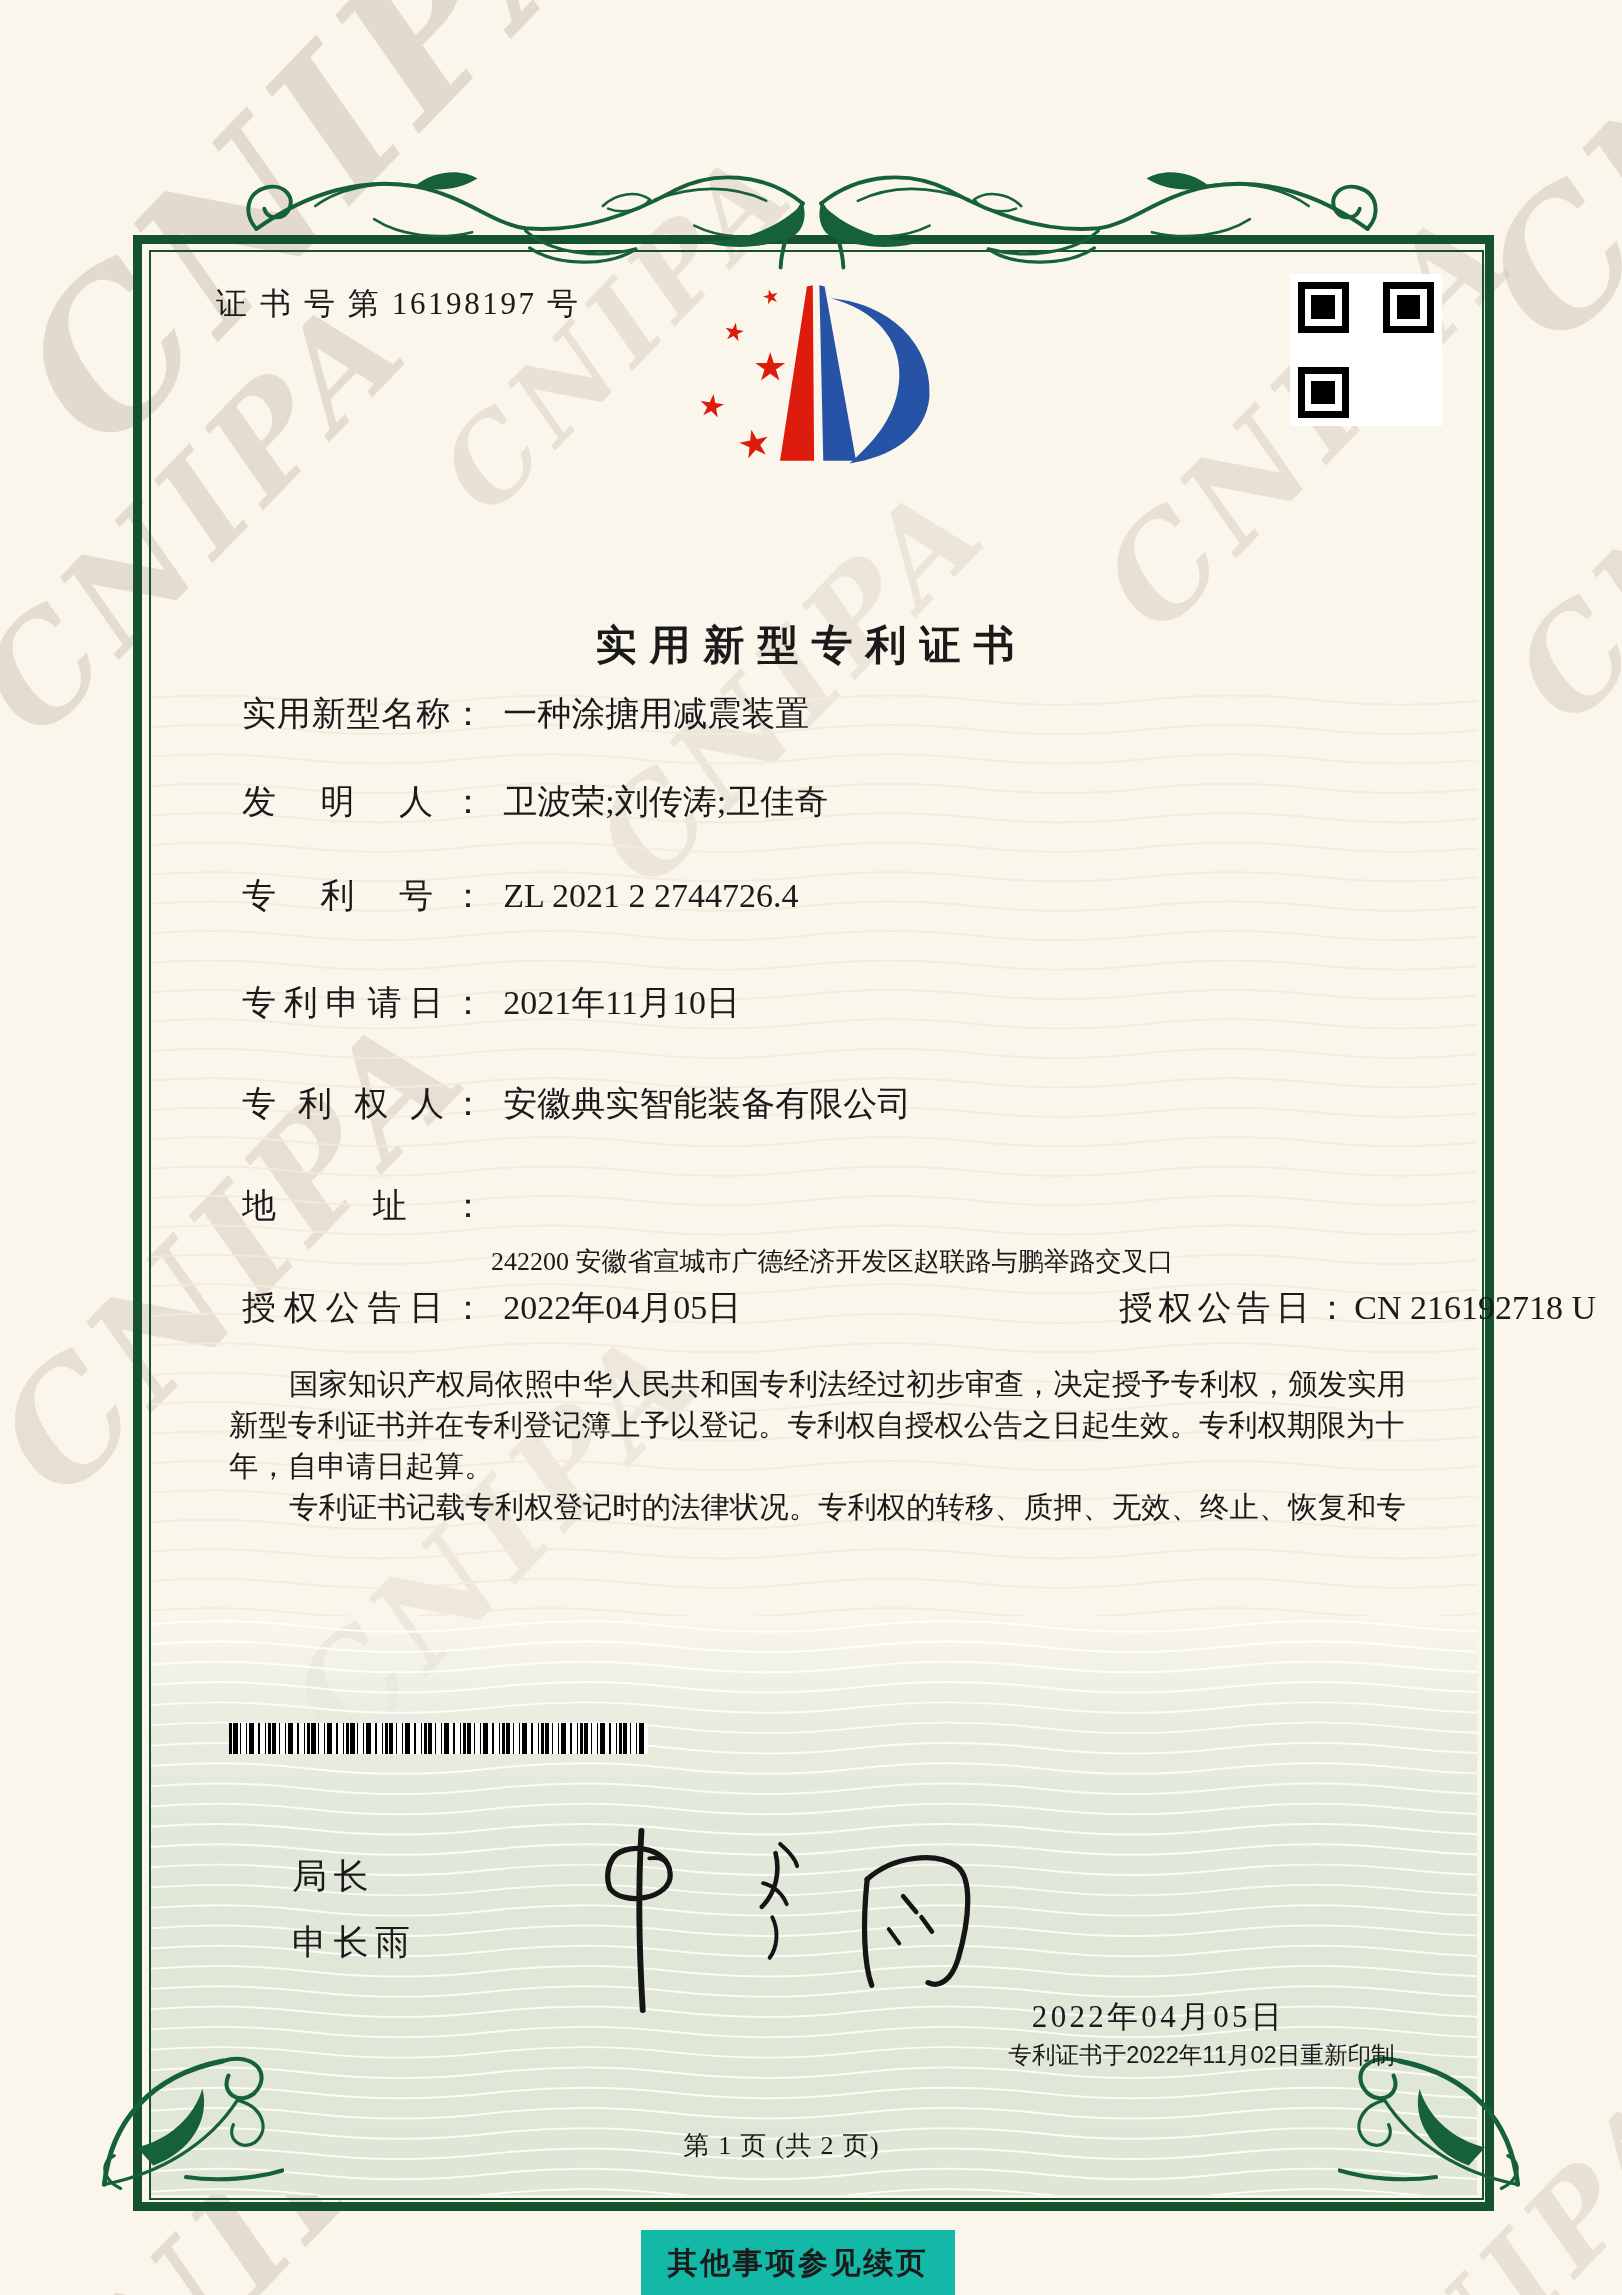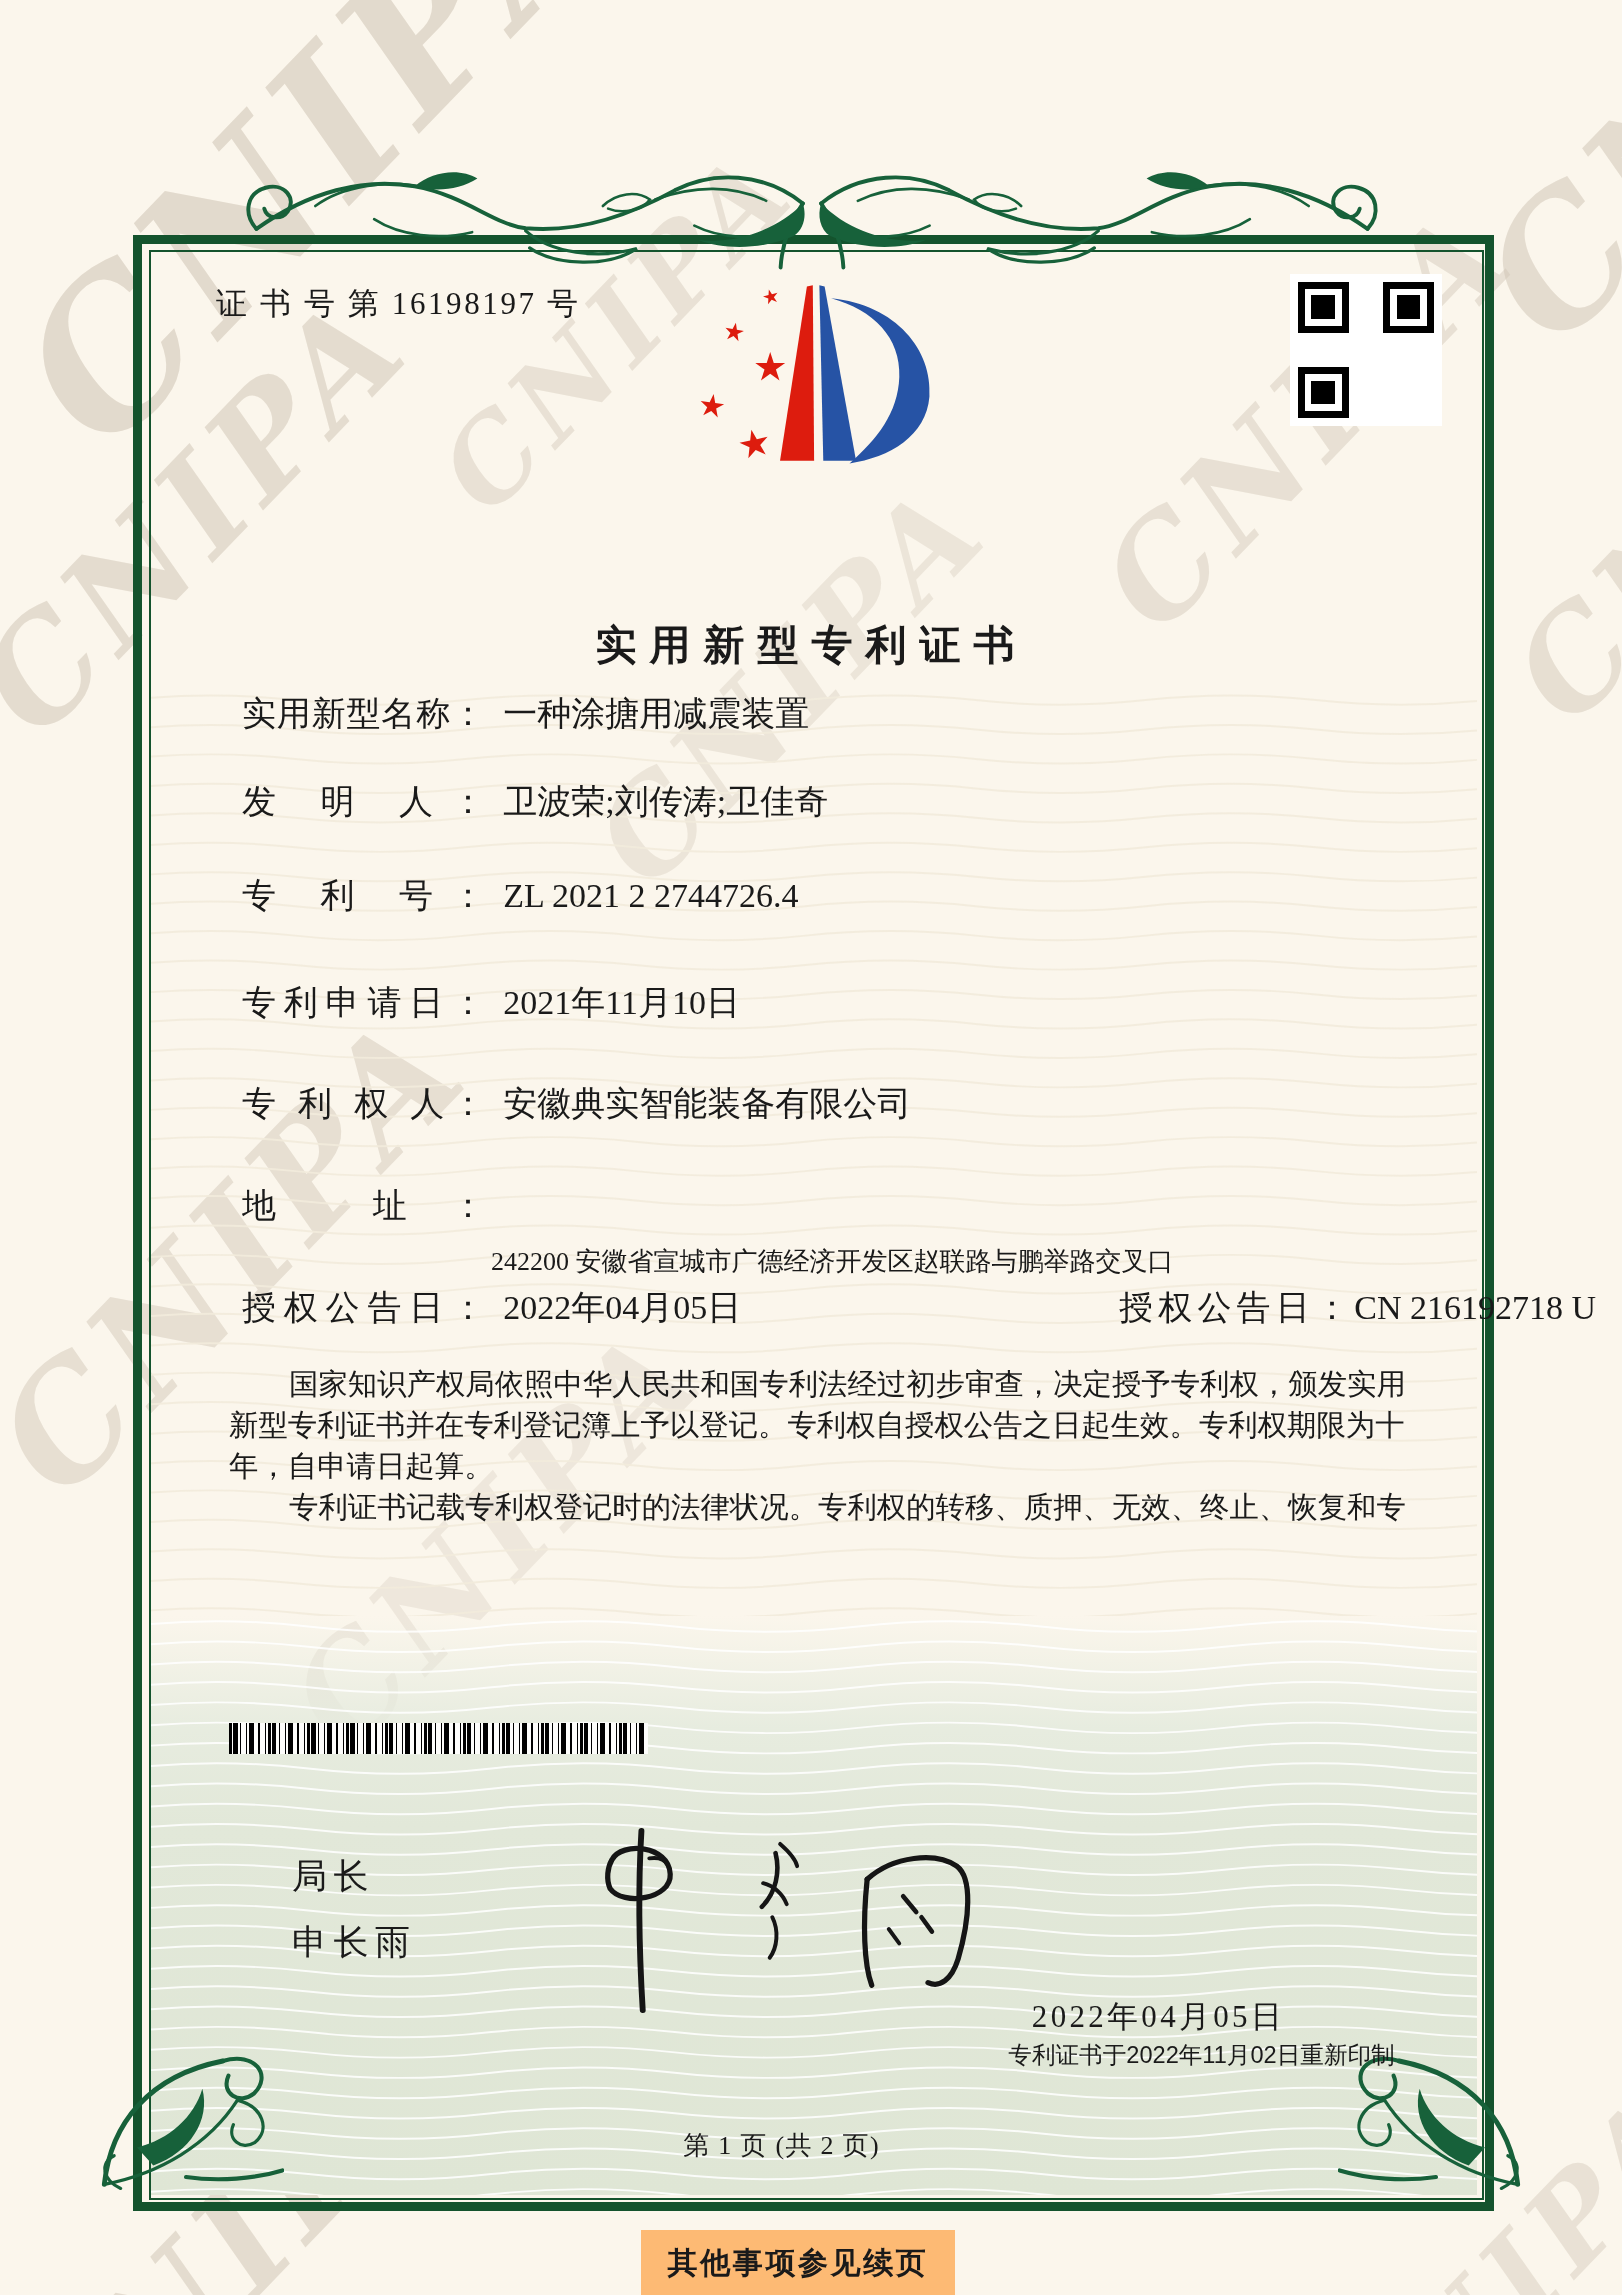--- a/index.html
+++ b/index.html
@@ -55,21 +55,21 @@
   }
   .sans-b{font-family:"Liberation Sans","DejaVu Sans",sans-serif; font-weight:normal;margin-left:37px;}
   .director-role{left:255px; top:1857px; font-size:35px; line-height:38px; letter-spacing:6.5px;}
   .director-name{left:255px; top:1923px; font-size:35px; line-height:38px; letter-spacing:6.5px;}
   .issue-date{left:949px; top:2000px; width:419px; text-align:center; font-size:31px;
     line-height:34px; letter-spacing:3.3px;}
   .reprint{left:952px; top:2042px; width:425px; text-align:center; font-size:23.6px; line-height:27.5px;}
   .pageinfo{left:520px; top:2110px; width:523px; text-align:center; font-size:26px;
     line-height:29px; letter-spacing:1.3px;margin-top:21px;}
   .footer-note{
-    left:641px; top:2230px; width:314px; height:65px; background:#fdba74;
+    left:641px; top:2230px; width:314px; height:65px; background:#14b8a6;
     text-align:center; font-size:30px; line-height:65px; font-weight:bold;
     letter-spacing:2.6px; z-index:5;
   }
   
   .qr{
     left:1290px; top:274px; width:152px; height:152px; background:#fff; z-index:5;
   }
   .qr-pattern{
     position:absolute; left:11.8px; top:11.8px; width:128px; height:128px;
     background-color:#fff;

